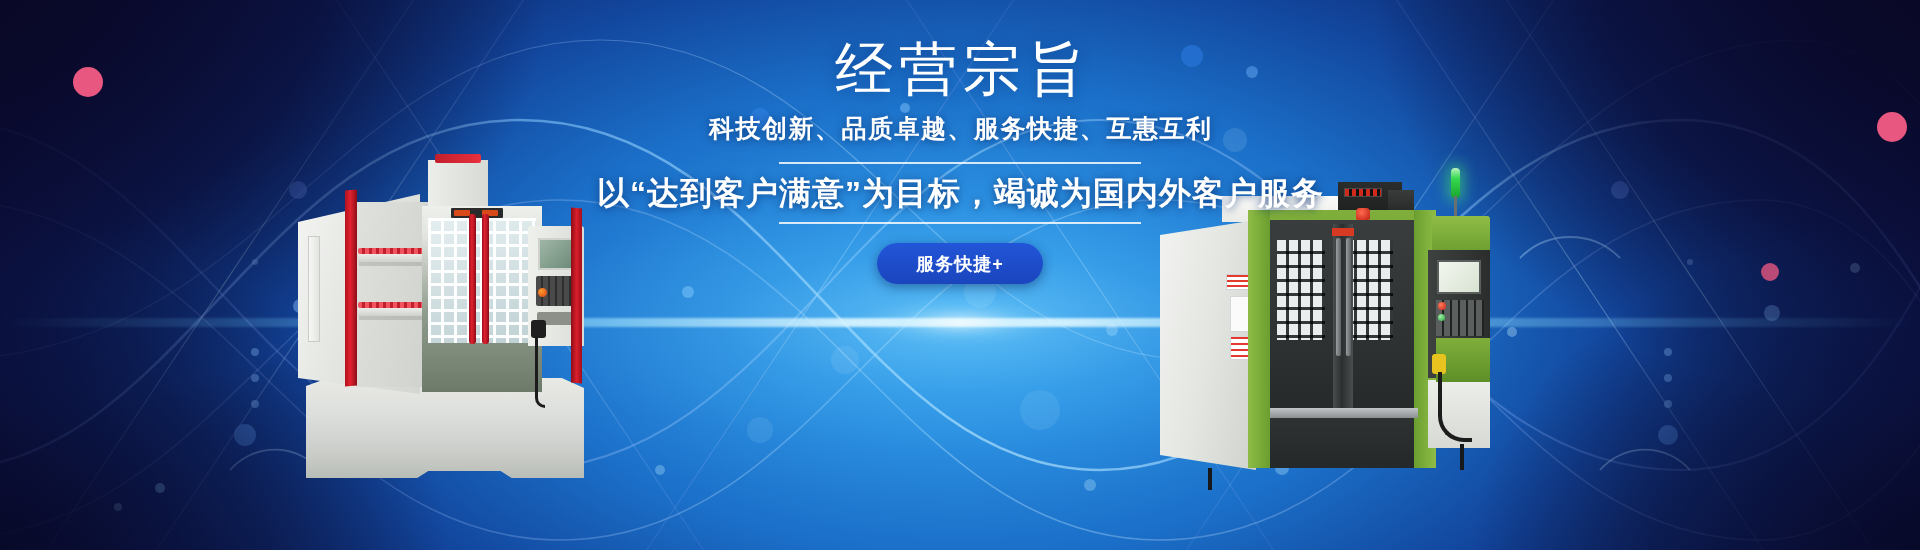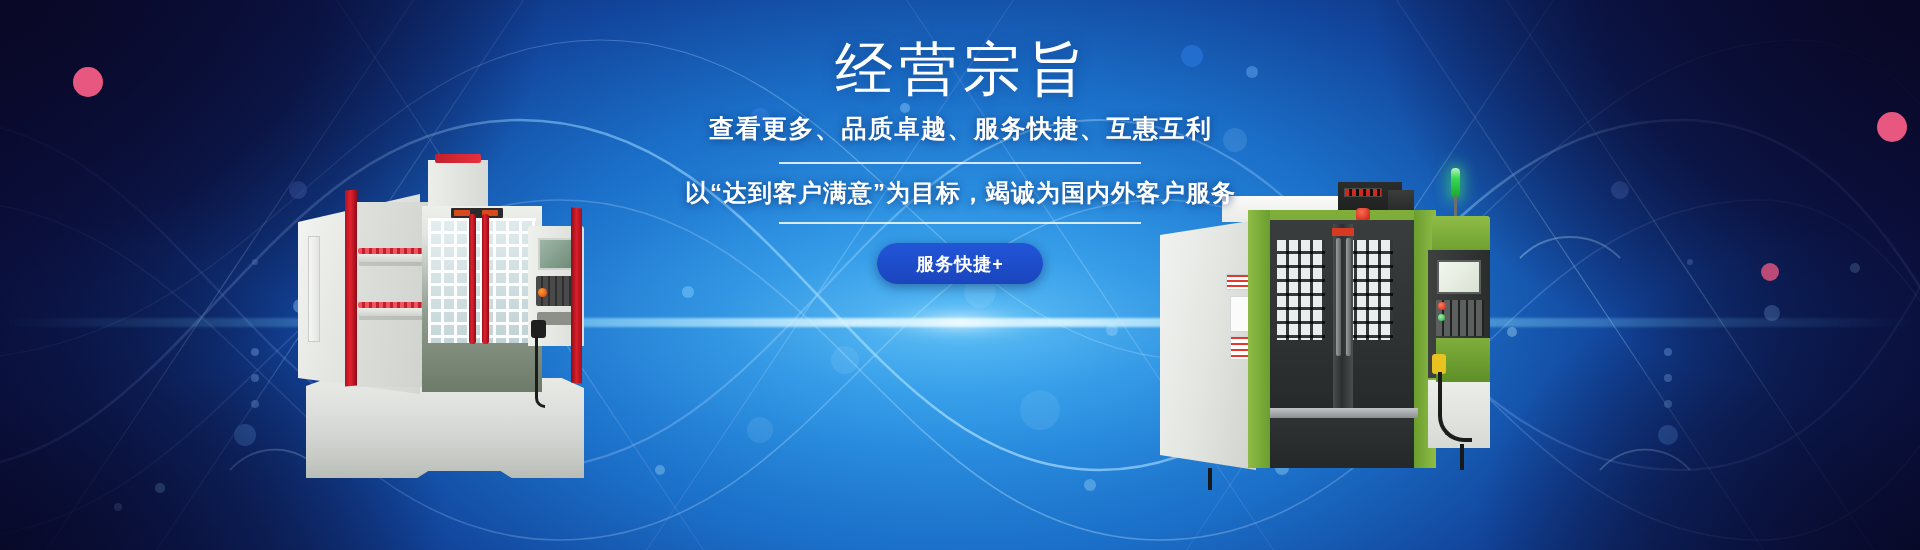--- a/index.html
+++ b/index.html
@@ -83,21 +83,21 @@
   .rule{
     position:absolute; left:50%; transform:translateX(-50%);
     width:362px; height:2px; background:rgba(255,255,255,.82);
   }
   .rule-top{ top:162px; }
   .rule-bottom{ top:222px; }
 
   .tagline{
     position:absolute; left:0; right:0; top:172px;
     text-align:center; color:#ffffff;
-    font-size:24px; line-height:42px; font-weight:700;
+    font-size:32px; line-height:42px; font-weight:700;
     letter-spacing:1px; text-indent:1px;
     text-shadow:0 1px 9px rgba(8,45,110,.8);
   }
 
   .cta{
     position:absolute; left:50%; top:243px; transform:translateX(-50%);
     width:166px; height:41px; border-radius:21px;
     background:linear-gradient(to bottom, #2255d8 0%, #1a45bd 100%);
     border:none; cursor:pointer;
     color:#ffffff; font-size:18px; font-weight:700; letter-spacing:1px;
@@ -564,21 +564,21 @@
     <div class="mr-greenside"></div>
     <div class="mr-pendant2"></div>
     <div class="mr-cord2"></div>
     <div class="mr-foot"></div>
     <div class="mr-foot2"></div>
   </div>
 
   <div class="text-block">
     <div class="headline">经营宗旨</div>
 
-    <div class="subline">查看更多、品质卓越、服务快捷、互惠互利</div>
+    <div class="subline">科技创新、品质卓越、服务快捷、互惠互利</div>
 
     <div class="rule rule-top"></div>
     <div class="tagline">以“达到客户满意”为目标，竭诚为国内外客户服务</div>
     <div class="rule rule-bottom"></div>
 
     <button class="cta">服务快捷+</button>
   </div>
 
 </div>
 

